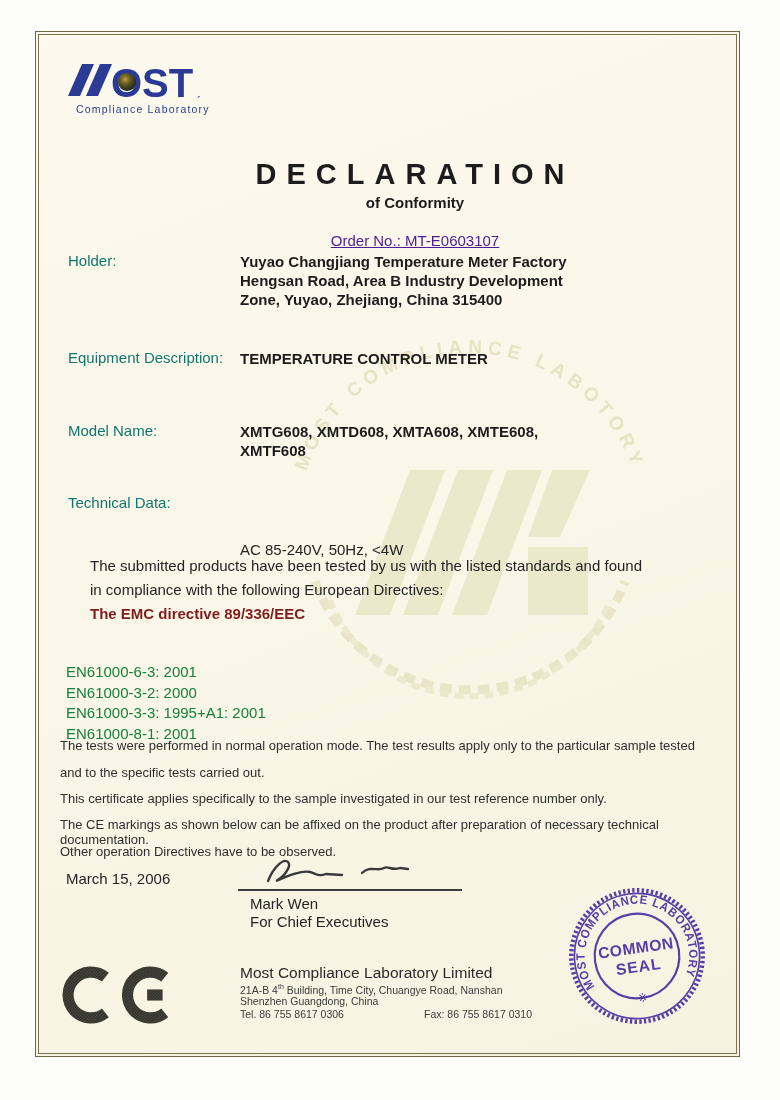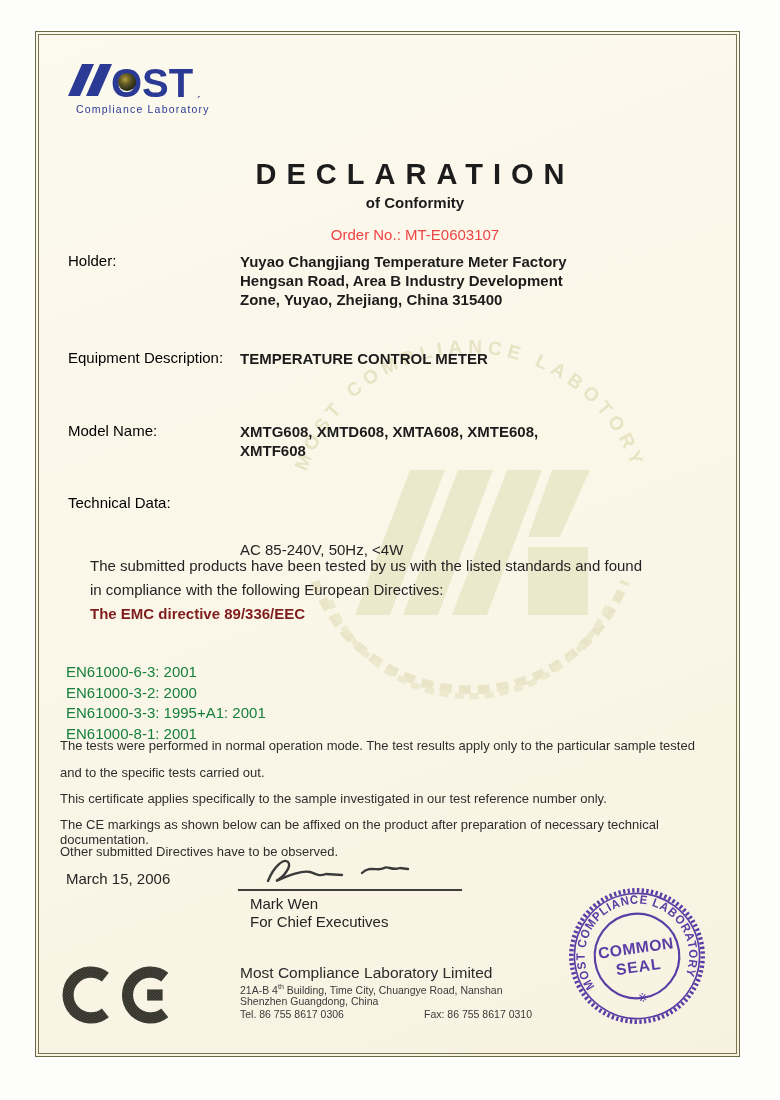--- a/index.html
+++ b/index.html
@@ -16,23 +16,23 @@
   .paper::after{
     content:"";position:absolute;inset:2px;border:1px solid #7a7350;pointer-events:none;
   }
   .abs{position:absolute;}
   
   .logo{left:56px;top:54px;width:160px;height:66px;}
   
   .title-block{left:50px;top:158px;width:730px;text-align:center;}
   .title-main{font-size:29px;font-weight:bold;letter-spacing:10px;color:#1c1c1c;}
   .title-sub{font-size:15px;font-weight:bold;margin-top:3px;color:#1c1c1c;}
-  .title-order{font-size:15px;margin-top:15px;color:#ef4444;}
+  .title-order{font-size:15px;margin-top:21px;color:#4c1d95;text-decoration:underline;}
   
-  .flabel{left:68px;font-size:15px;color:#000000;}
+  .flabel{left:68px;font-size:15px;color:#0f766e;}
   .fvalue{left:240px;font-size:15px;font-weight:bold;color:#1c1c1c;line-height:19px;}
   .fvalue-normal{left:240px;font-size:15px;color:#242424;margin-top:47px;}
   .body-text{font-size:15px;color:#242424;line-height:24px;margin-left:28px;}
   .bold{font-weight:bold;color:#7f1d1d;}
   .standards{left:66px;top:662px;font-size:15px;color:#15803d;line-height:20.5px;}
   .note{left:60px;width:665px;font-size:13px;color:#2e2e2e;}
   .date{left:66px;top:870px;font-size:15px;color:#242424;}
   .sig-line{left:238px;top:889px;width:224px;border-top:2px solid #3d3d3d;height:0;}
   .sig-name{left:250px;top:895px;font-size:15px;color:#242424;}
   .sig-title{left:250px;top:913px;font-size:15px;color:#242424;}
@@ -122,21 +122,21 @@
     <div>EN61000-6-3: 2001</div>
     <div>EN61000-3-2: 2000</div>
     <div>EN61000-3-3: 1995+A1: 2001</div>
     <div>EN61000-8-1: 2001</div>
   </div>
 
   <div class="abs note" style="top:738px;">The tests were performed in normal operation mode. The test results apply only to the particular sample tested</div>
   <div class="abs note" style="top:765px;">and to the specific tests carried out.</div>
   <div class="abs note" style="top:791px;">This certificate applies specifically to the sample investigated in our test reference number only.</div>
   <div class="abs note" style="top:817px;">The CE markings as shown below can be affixed on the product after preparation of necessary technical documentation.</div>
-  <div class="abs note" style="top:844px;">Other submitted Directives have to be observed.</div>
+  <div class="abs note" style="top:844px;">Other operation Directives have to be observed.</div>
 
   <div class="abs date">March 15, 2006</div>
 
   <svg class="abs" style="left:230px;top:848px;" width="250" height="45" viewBox="0 0 250 45" aria-hidden="true">
     <path d="M38,33 C44,18 54,10 58,14 C62,18 54,29 46,33 C58,28 72,22 80,24 C86,25.5 88,29 96,26 L112,27
              M132,25 C140,17 148,24 154,20 C158,17.5 162,23 170,20 L178,21" fill="none" stroke="#3a3a3a" stroke-width="2.4" stroke-linecap="round"></path>
   </svg>
   <div class="abs sig-line"></div>
   <div class="abs sig-name">Mark Wen</div>
   <div class="abs sig-title">For Chief Executives</div>

